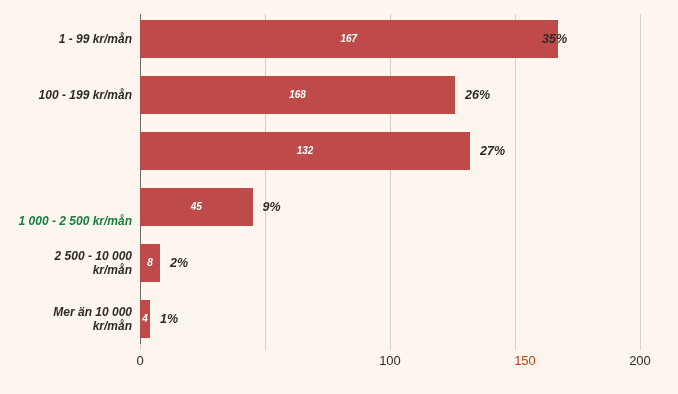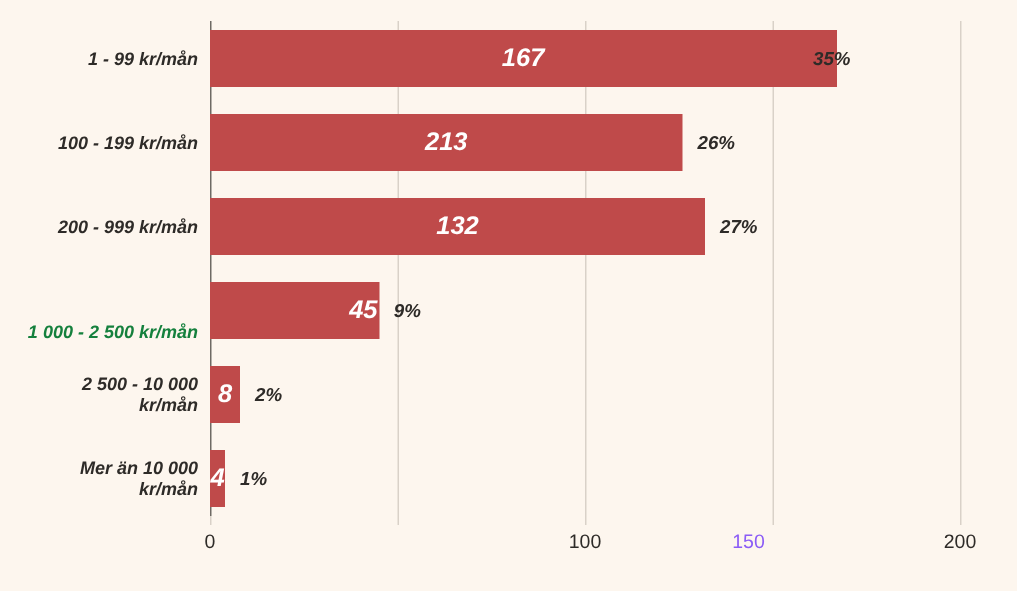--- a/index.html
+++ b/index.html
@@ -56,21 +56,21 @@
     height: 38px;
     background: #bf4a4a;
   }
 
   .bar-value {
     position: absolute;
     top: 0;
     height: 38px;
     line-height: 38px;
     color: #ffffff;
-    font-size: 17px;
+    font-size: 10px;
     font-style: italic;
     font-weight: 700;
     text-align: center;
     white-space: nowrap;
   }
 
   .bar-pct {
     position: absolute;
     top: 0;
     height: 38px;
@@ -128,21 +128,20 @@
   }
 </style>
 </head>
 <body style="background: rgb(253, 246, 238);">
 
 <div id="chart-root" style="background: rgb(253, 246, 238);">
 
   <div id="y-labels">
     <div class="cat-label" style="top: 10px; height: 30px; display: flex; align-items: center; justify-content: flex-end; color: rgb(46, 43, 40);">1 - 99 kr/mån</div>
     <div class="cat-label" style="top: 66px; height: 30px; display: flex; align-items: center; justify-content: flex-end; color: rgb(46, 43, 40); text-align: right;">100 - 199 kr/mån</div>
-    <div class="cat-label" style="top: 122px; height: 30px; display: flex; align-items: center; justify-content: flex-end; color: rgb(46, 43, 40);">200 - 999 kr/mån</div>
     <div class="cat-label" style="top: 192px; height: 30px; display: flex; align-items: center; justify-content: flex-end; color: #15803d;">1 000 - 2 500 kr/mån</div>
     <div class="cat-label" style="top: 234px; height: 30px; display: flex; align-items: center; justify-content: flex-end; color: rgb(46, 43, 40);">2 500 - 10 000
 kr/mån</div>
     <div class="cat-label" style="top: 290px; height: 30px; display: flex; align-items: center; justify-content: flex-end; color: rgb(46, 43, 40);">Mer än 10 000
 kr/mån</div>
   </div>
 
   <div id="plot-area">
     <div class="gridline zero-line" style="left: 0px; background: rgb(110, 106, 100);"></div>
     <div class="gridline" style="left: 125px; background: rgb(217, 209, 200);"></div>
@@ -151,33 +150,33 @@
     <div class="gridline" style="left: 500px; background: rgb(217, 209, 200);"></div>
 
     <div class="bar-row" style="top:6px;">
       <div class="bar" style="width: 417.5px; background: rgb(191, 74, 74);"></div>
       <div class="bar-value" style="color: rgb(255, 255, 255); left: 0px; width: 417.5px;">167</div>
       <div class="bar-pct" style="left: 402px; color: rgb(46, 43, 40);">35%</div>
     </div>
 
     <div class="bar-row" style="top:62px;">
       <div class="bar" style="width: 315px; background: rgb(191, 74, 74);"></div>
-      <div class="bar-value" style="color: rgb(255, 255, 255); left: 0px; width: 315px;">213</div>
+      <div class="bar-value" style="color: rgb(255, 255, 255); left: 0px; width: 315px;">168</div>
       <div class="bar-pct" style="left: 325px; color: rgb(46, 43, 40);">26%</div>
     </div>
 
     <div class="bar-row" style="top:118px;">
       <div class="bar" style="width: 330px; background: rgb(191, 74, 74);"></div>
       <div class="bar-value" style="color: rgb(255, 255, 255); left: 0px; width: 330px;">132</div>
       <div class="bar-pct" style="left: 340px; color: rgb(46, 43, 40);">27%</div>
     </div>
 
     <div class="bar-row" style="top:174px;">
       <div class="bar" style="width: 112.5px; background: rgb(191, 74, 74);"></div>
-      <div class="bar-value" style="color: rgb(255, 255, 255); left: 0px; width: 112.5px; margin-left: 46px;">45</div>
+      <div class="bar-value" style="color: rgb(255, 255, 255); left: 0px; width: 112.5px;">45</div>
       <div class="bar-pct" style="left: 122.5px; color: rgb(46, 43, 40);">9%</div>
     </div>
 
     <div class="bar-row" style="top:230px;">
       <div class="bar" style="width: 20px; background: rgb(191, 74, 74);"></div>
       <div class="bar-value" style="color: rgb(255, 255, 255); left: 0px; width: 20px;">8</div>
       <div class="bar-pct" style="left: 30px; color: rgb(46, 43, 40);">2%</div>
     </div>
 
     <div class="bar-row" style="top:286px;">
@@ -190,17 +189,17 @@
   <div id="x-axis">
     <div class="tick-mark" style="left: 0px; background: rgb(217, 209, 200);"></div>
     <div class="tick-mark" style="left: 125px; background: rgb(217, 209, 200);"></div>
     <div class="tick-mark" style="left: 250px; background: rgb(217, 209, 200);"></div>
     <div class="tick-mark" style="left: 375px; background: rgb(217, 209, 200);"></div>
     <div class="tick-mark" style="left: 500px; background: rgb(217, 209, 200);"></div>
 
     <div class="tick-label" style="left: -25px; width: 50px; color: rgb(46, 43, 40);">0</div>
     <div class="tick-label" style="left: 100px; width: 50px; color: #000000; margin-top: 43px;">50</div>
     <div class="tick-label" style="left: 225px; width: 50px; color: rgb(46, 43, 40);">100</div>
-    <div class="tick-label" style="left: 334px; width: 50px; color: #8b5cf6;">150</div>
+    <div class="tick-label" style="left: 360px; width: 50px; color: #c2410c;">150</div>
     <div class="tick-label" style="left: 475px; width: 50px; color: rgb(46, 43, 40);">200</div>
   </div>
 
 </div>
 
 </body></html>

